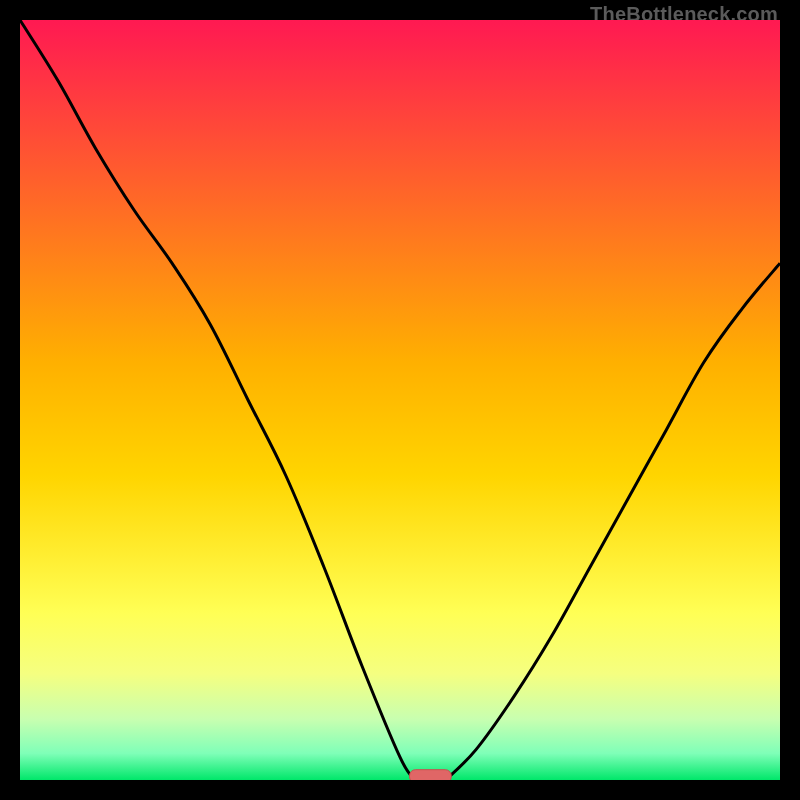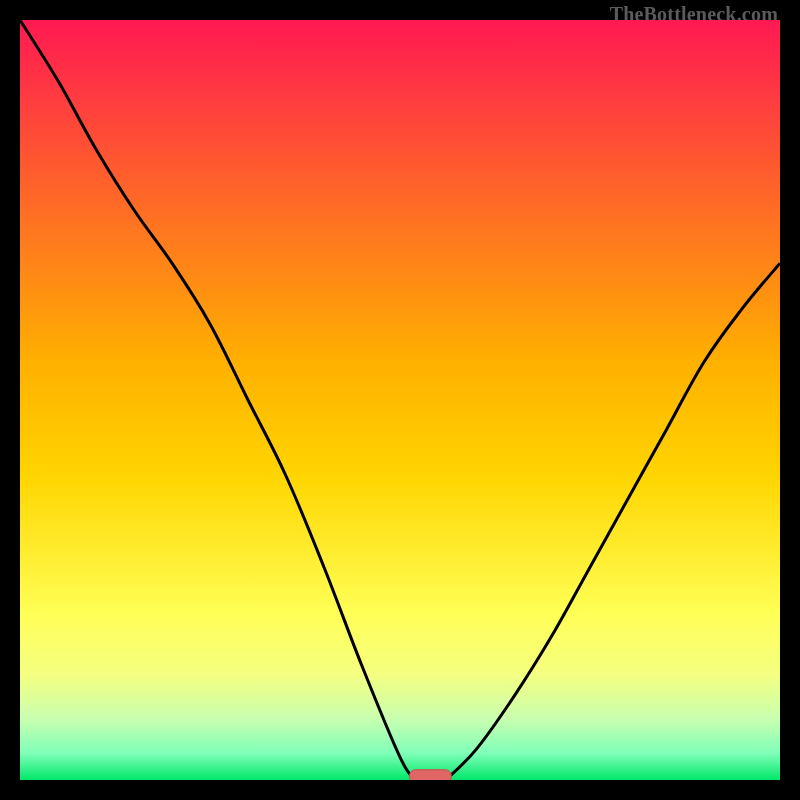--- a/index.html
+++ b/index.html
@@ -20,21 +20,21 @@
     position: absolute;
     left: 20px;
     top: 20px;
     width: 760px;
     height: 760px;
   }
   .watermark {
     position: absolute;
     top: 3px;
     right: 22px;
-    font-family: Liberation Serif, serif;
+    font-family: Liberation Sans, sans-serif;
     font-size: 20px;
     font-weight: 600;
     color: #5b5b5b;
     letter-spacing: 0.2px;
     user-select: none;
   }
 </style>
 </head>
 <body>
 <div class="frame">

